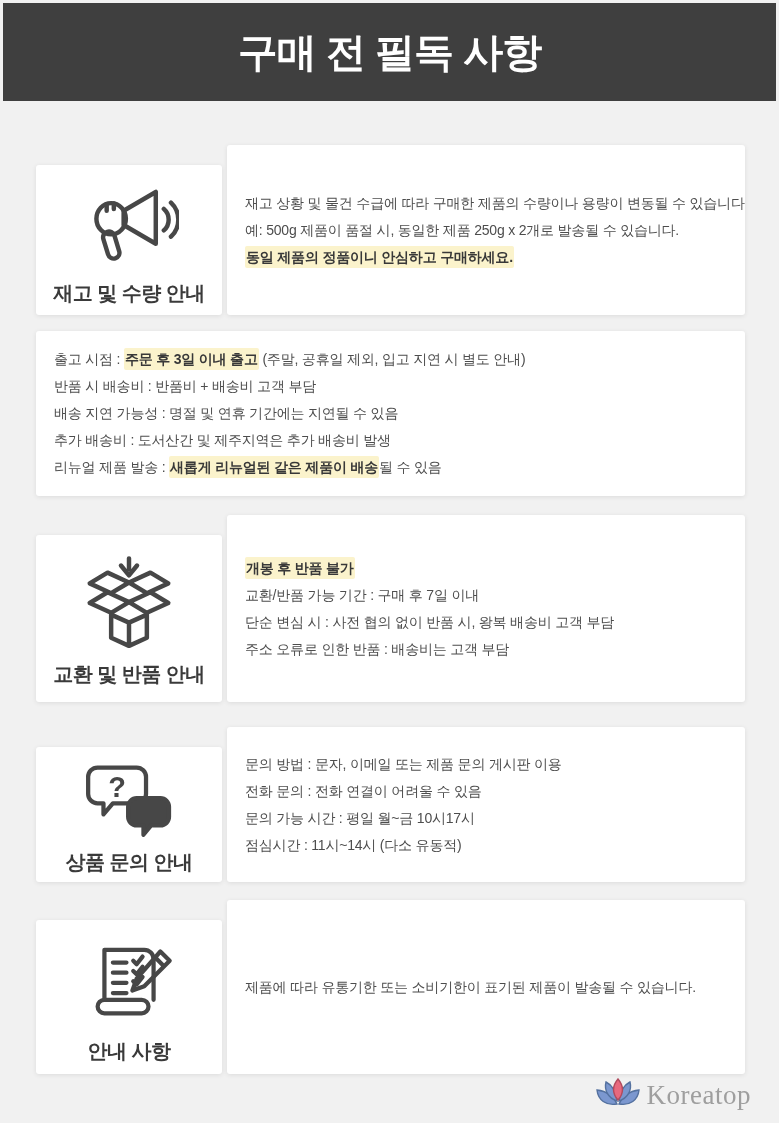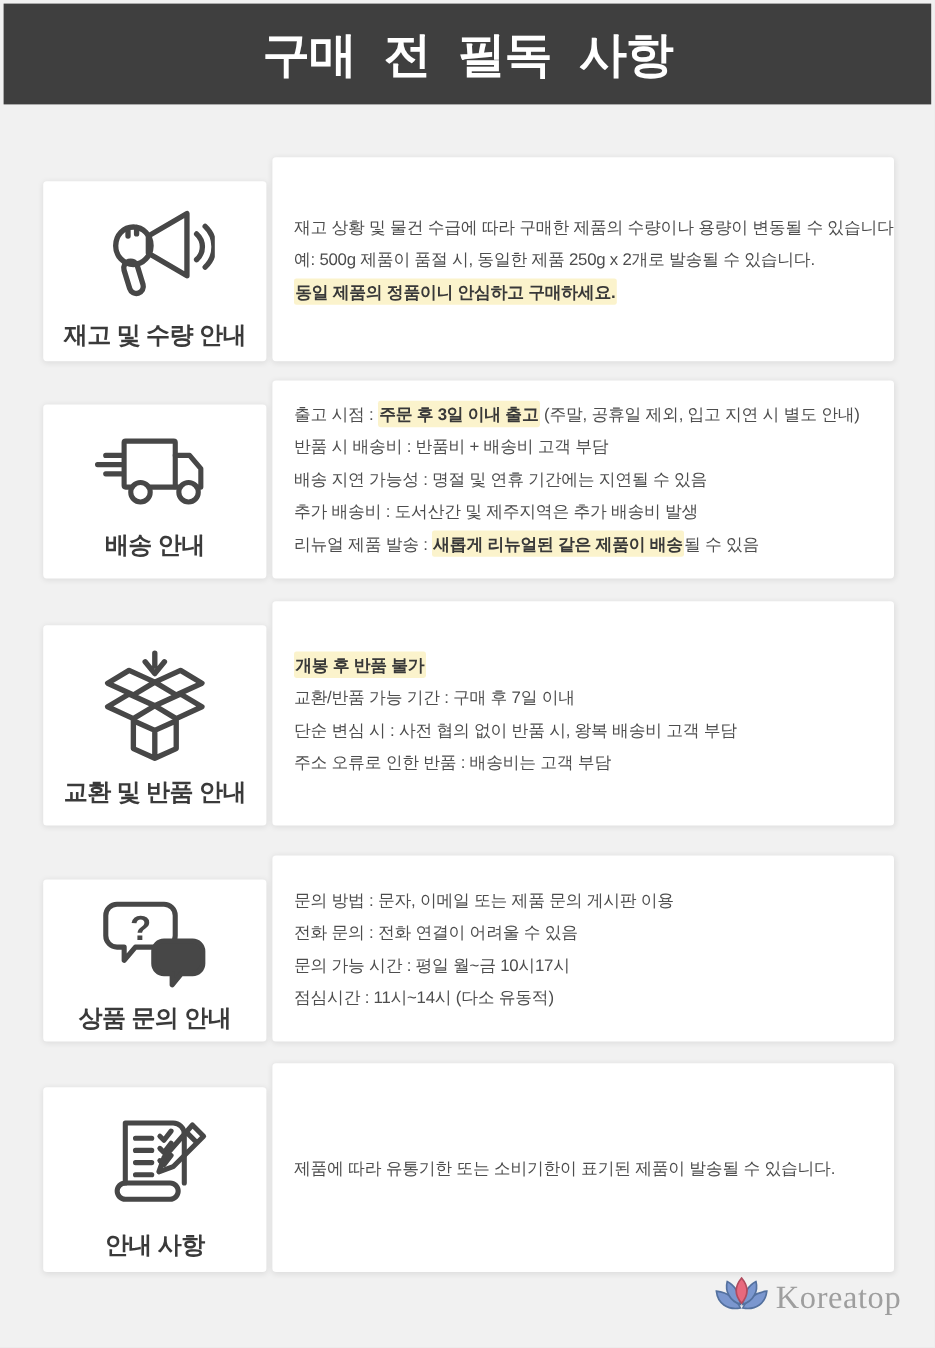--- a/index.html
+++ b/index.html
@@ -3,23 +3,23 @@
 <meta charset="utf-8">
 <style>
   * { margin:0; padding:0; box-sizing:border-box; }
   html,body { background:#e8e8e8; }
   body { font-family:"Liberation Sans","DejaVu Sans",sans-serif; }
   .page {
     width:779px; height:1123px; overflow:hidden; position:relative;
     background:var(--page-bg,#f1f1f1);
   }
   .header {
-    margin:3px 3px 0 3px; height:84px;
+    margin:3px 3px 0 3px; height:98px;
     background:var(--header-bg,#3f3f3f);
-    display:flex; align-items:center; justify-content:center;font-family:Liberation Mono, monospace;
+    display:flex; align-items:center; justify-content:center;
   }
   .header h1 {
     color:#ffffff; font-size:40px; font-weight:800; letter-spacing:-1px;
   }
   main { padding:44px 34px 0 36px; }
   section.row { display:flex; gap:5px; }
   section.row:nth-of-type(1){ height:170px; }
   section.row:nth-of-type(2){ height:165px; margin-top:16px; }
   section.row:nth-of-type(3){ height:187px; margin-top:19px; }
   section.row:nth-of-type(4){ height:155px; margin-top:25px; }
@@ -87,34 +87,20 @@
     <div class="card right-card">
       <div class="lines">
             <p class="line"><span class="seg">재고 상황 및 물건 수급에 따라 구매한 제품의 수량이나 용량이 변동될 수 있습니다.</span></p>
             <p class="line"><span class="seg">예: 500g 제품이 품절 시, 동일한 제품 250g x 2개로 발송될 수 있습니다.</span></p>
             <p class="line"><span class="seg hl">동일 제품의 정품이니 안심하고 구매하세요.</span></p>
           </div>
     </div>
   </section>
 
   <section class="row">
-    <div class="card left-card">
-      <div class="icon-box">
-            <svg width="104" height="74" viewBox="0 0 122 84">
-              <g fill="none" stroke="#474747" stroke-width="5" stroke-linecap="round" stroke-linejoin="round">
-                <rect x="31" y="11" width="50" height="45" rx="1.5"></rect>
-                <path d="M81,25 h14 l11,13 v18 h-25"></path>
-                <path d="M13,25 h17 M5,34 h25 M13,43 h17"></path>
-                <circle cx="47" cy="61" r="9.5" fill="#fff"></circle>
-                <circle cx="94" cy="61" r="9.5" fill="#fff"></circle>
-              </g>
-            </svg>
-          </div>
-      <div class="section-title">배송 안내</div>
-    </div>
     <div class="card right-card">
       <div class="lines">
             <p class="line"><span class="seg">출고 시점 : </span><span class="seg hl">주문 후 3일 이내 출고</span><span class="seg"> (주말, 공휴일 제외, 입고 지연 시 별도 안내)</span></p>
             <p class="line"><span class="seg">반품 시 배송비 : 반품비 + 배송비 고객 부담</span></p>
             <p class="line"><span class="seg">배송 지연 가능성 : 명절 및 연휴 기간에는 지연될 수 있음</span></p>
             <p class="line"><span class="seg">추가 배송비 : 도서산간 및 제주지역은 추가 배송비 발생</span></p>
             <p class="line"><span class="seg">리뉴얼 제품 발송 : </span><span class="seg hl">새롭게 리뉴얼된 같은 제품이 배송</span><span class="seg">될 수 있음</span></p>
           </div>
     </div>
   </section>

